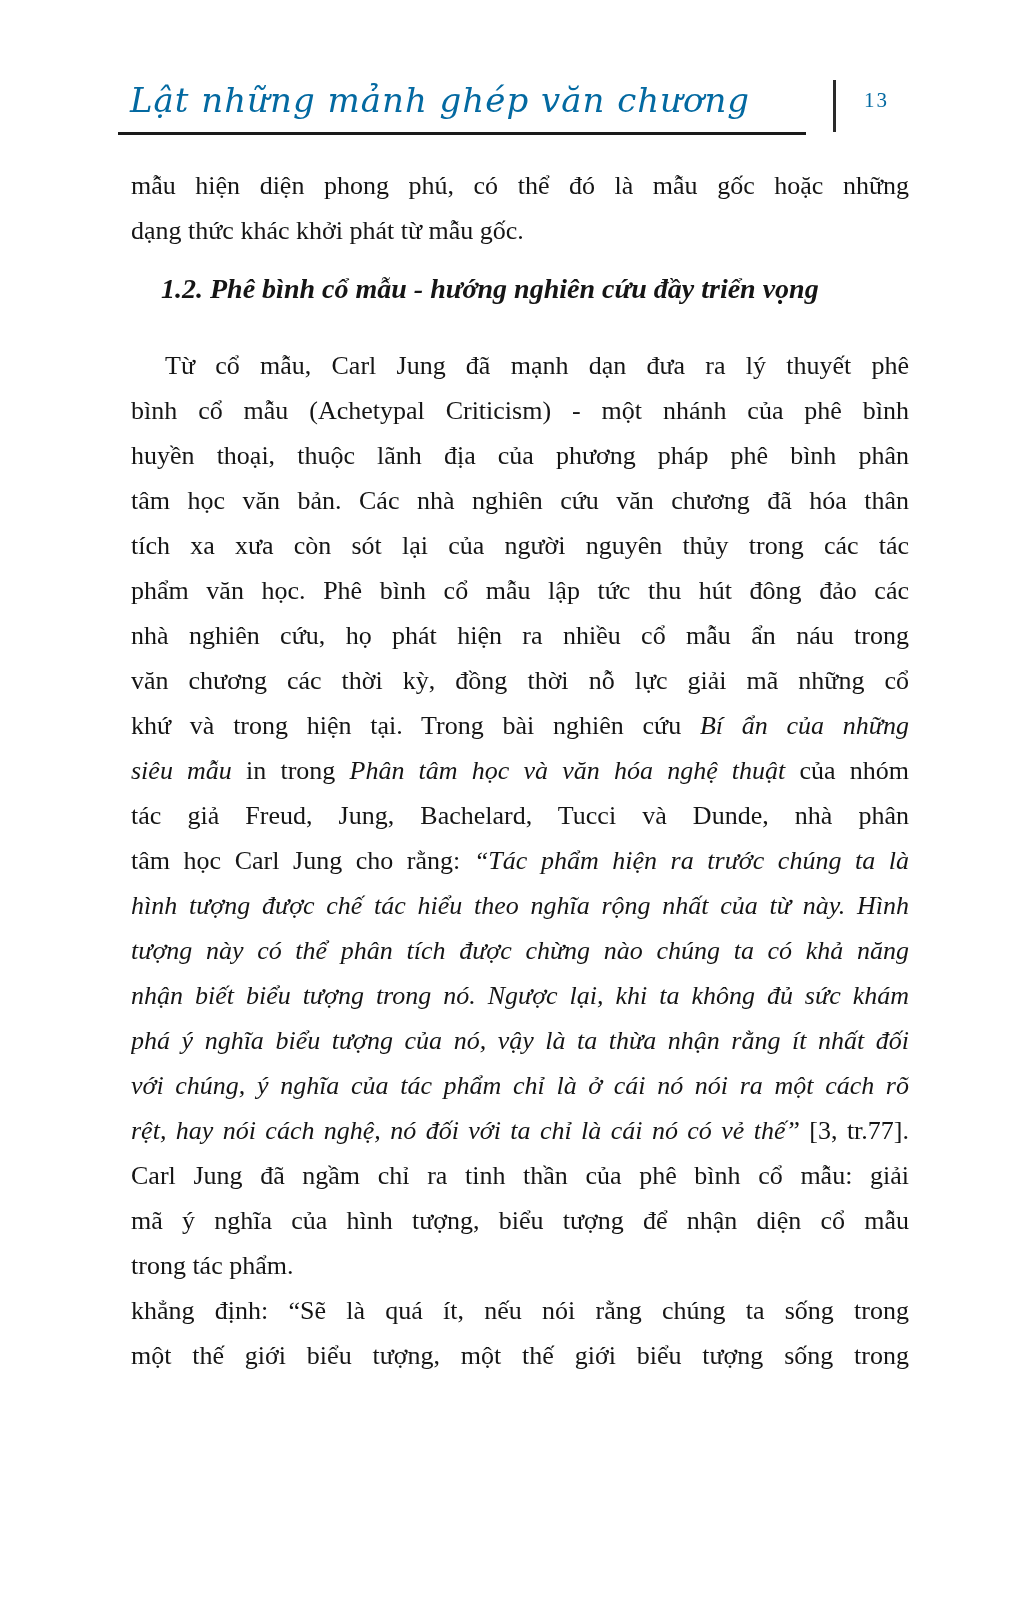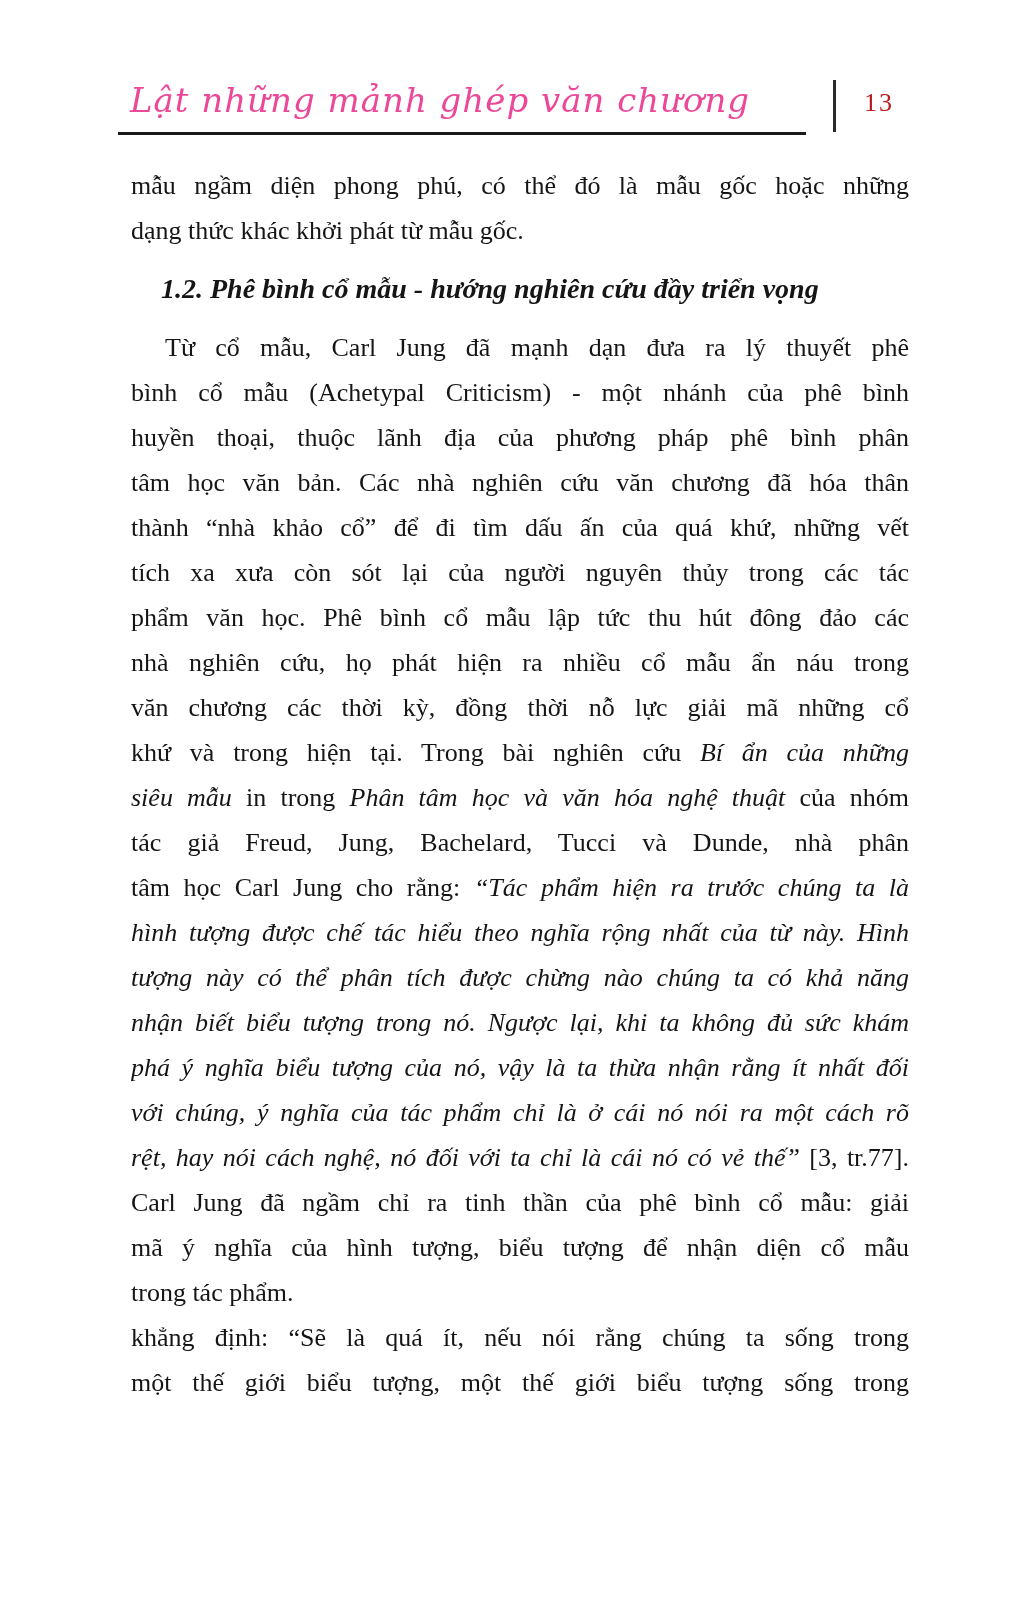--- a/index.html
+++ b/index.html
@@ -18,21 +18,21 @@
   }
   
   .header-title {
     position: absolute;
     left: 130px;
     top: 80px;
     font-family: "DejaVu Serif", serif;
     font-style: italic;
     font-size: 34px;
     letter-spacing: 1px;
-    color: #ec4899;
+    color: #0369a1;
     white-space: nowrap;
   }
   .header-rule {
     position: absolute;
     left: 118px;
     top: 132px;
     width: 688px;
     height: 3px;
     background: #1a1a1a;
   }
@@ -41,23 +41,23 @@
     left: 833px;
     top: 80px;
     width: 3px;
     height: 52px;
     background: #2a2a2a;
   }
   .page-number {
     position: absolute;
     left: 864px;
     top: 88px;
-    font-size: 26px;
+    font-size: 21px;
     letter-spacing: 2px;
-    color: #b91c1c;
+    color: #0369a1;
   }
   
   .content {
     position: absolute;
     left: 131px;
     top: 163px;
     width: 778px;
   }
   .paragraph { margin: 0; }
   .line {
@@ -81,45 +81,44 @@
   }
   .line em { }
   .heading {
     font-size: 28px;
     line-height: 45px;
     height: 45px;
     font-weight: bold;
     font-style: italic;
     padding-left: 30px;
     margin-top: 13px;
-    margin-bottom: 14px;
+    margin-bottom: 32px;
     white-space: nowrap;
   }
 </style>
 </head>
 <body>
 
 <div class="page">
   <div class="header-title">Lật những mảnh ghép văn chương</div>
   <div class="header-rule"></div>
   <div class="header-vbar"></div>
   <div class="page-number">13</div>
 
   <div class="content">
       <div class="paragraph">
-        <div class="line"><span>mẫu ngầm diện phong phú, có thể đó là mẫu gốc hoặc những</span></div>
+        <div class="line"><span>mẫu hiện diện phong phú, có thể đó là mẫu gốc hoặc những</span></div>
         <div class="line last"><span>dạng thức khác khởi phát từ mẫu gốc.</span></div>
       </div>
       <div class="heading">1.2. Phê bình cổ mẫu - hướng nghiên cứu đầy triển vọng</div>
       <div class="paragraph">
         <div class="line indent"><span>Từ cổ mẫu, Carl Jung đã mạnh dạn đưa ra lý thuyết phê</span></div>
         <div class="line"><span>bình cổ mẫu (Achetypal Criticism) - một nhánh của phê bình</span></div>
         <div class="line"><span>huyền thoại, thuộc lãnh địa của phương pháp phê bình phân</span></div>
         <div class="line"><span>tâm học văn bản. Các nhà nghiên cứu văn chương đã hóa thân</span></div>
-        <div class="line"><span>thành “nhà khảo cổ” để đi tìm dấu ấn của quá khứ, những vết</span></div>
         <div class="line"><span>tích xa xưa còn sót lại của người nguyên thủy trong các tác</span></div>
         <div class="line"><span>phẩm văn học. Phê bình cổ mẫu lập tức thu hút đông đảo các</span></div>
         <div class="line"><span>nhà nghiên cứu, họ phát hiện ra nhiều cổ mẫu ẩn náu trong</span></div>
         <div class="line"><span>văn chương các thời kỳ, đồng thời nỗ lực giải mã những cổ</span></div>
         <div class="line"><span>khứ và trong hiện tại. Trong bài nghiên cứu </span><em>Bí ẩn của những</em></div>
         <div class="line"><em>siêu mẫu</em><span> in trong </span><em>Phân tâm học và văn hóa nghệ thuật</em><span> của nhóm</span></div>
         <div class="line"><span>tác giả Freud, Jung, Bachelard, Tucci và Dunde, nhà phân</span></div>
         <div class="line"><span>tâm học Carl Jung cho rằng: </span><em>“Tác phẩm hiện ra trước chúng ta là</em></div>
         <div class="line"><em>hình tượng được chế tác hiểu theo nghĩa rộng nhất của từ này. Hình</em></div>
         <div class="line"><em>tượng này có thể phân tích được chừng nào chúng ta có khả năng</em></div>

